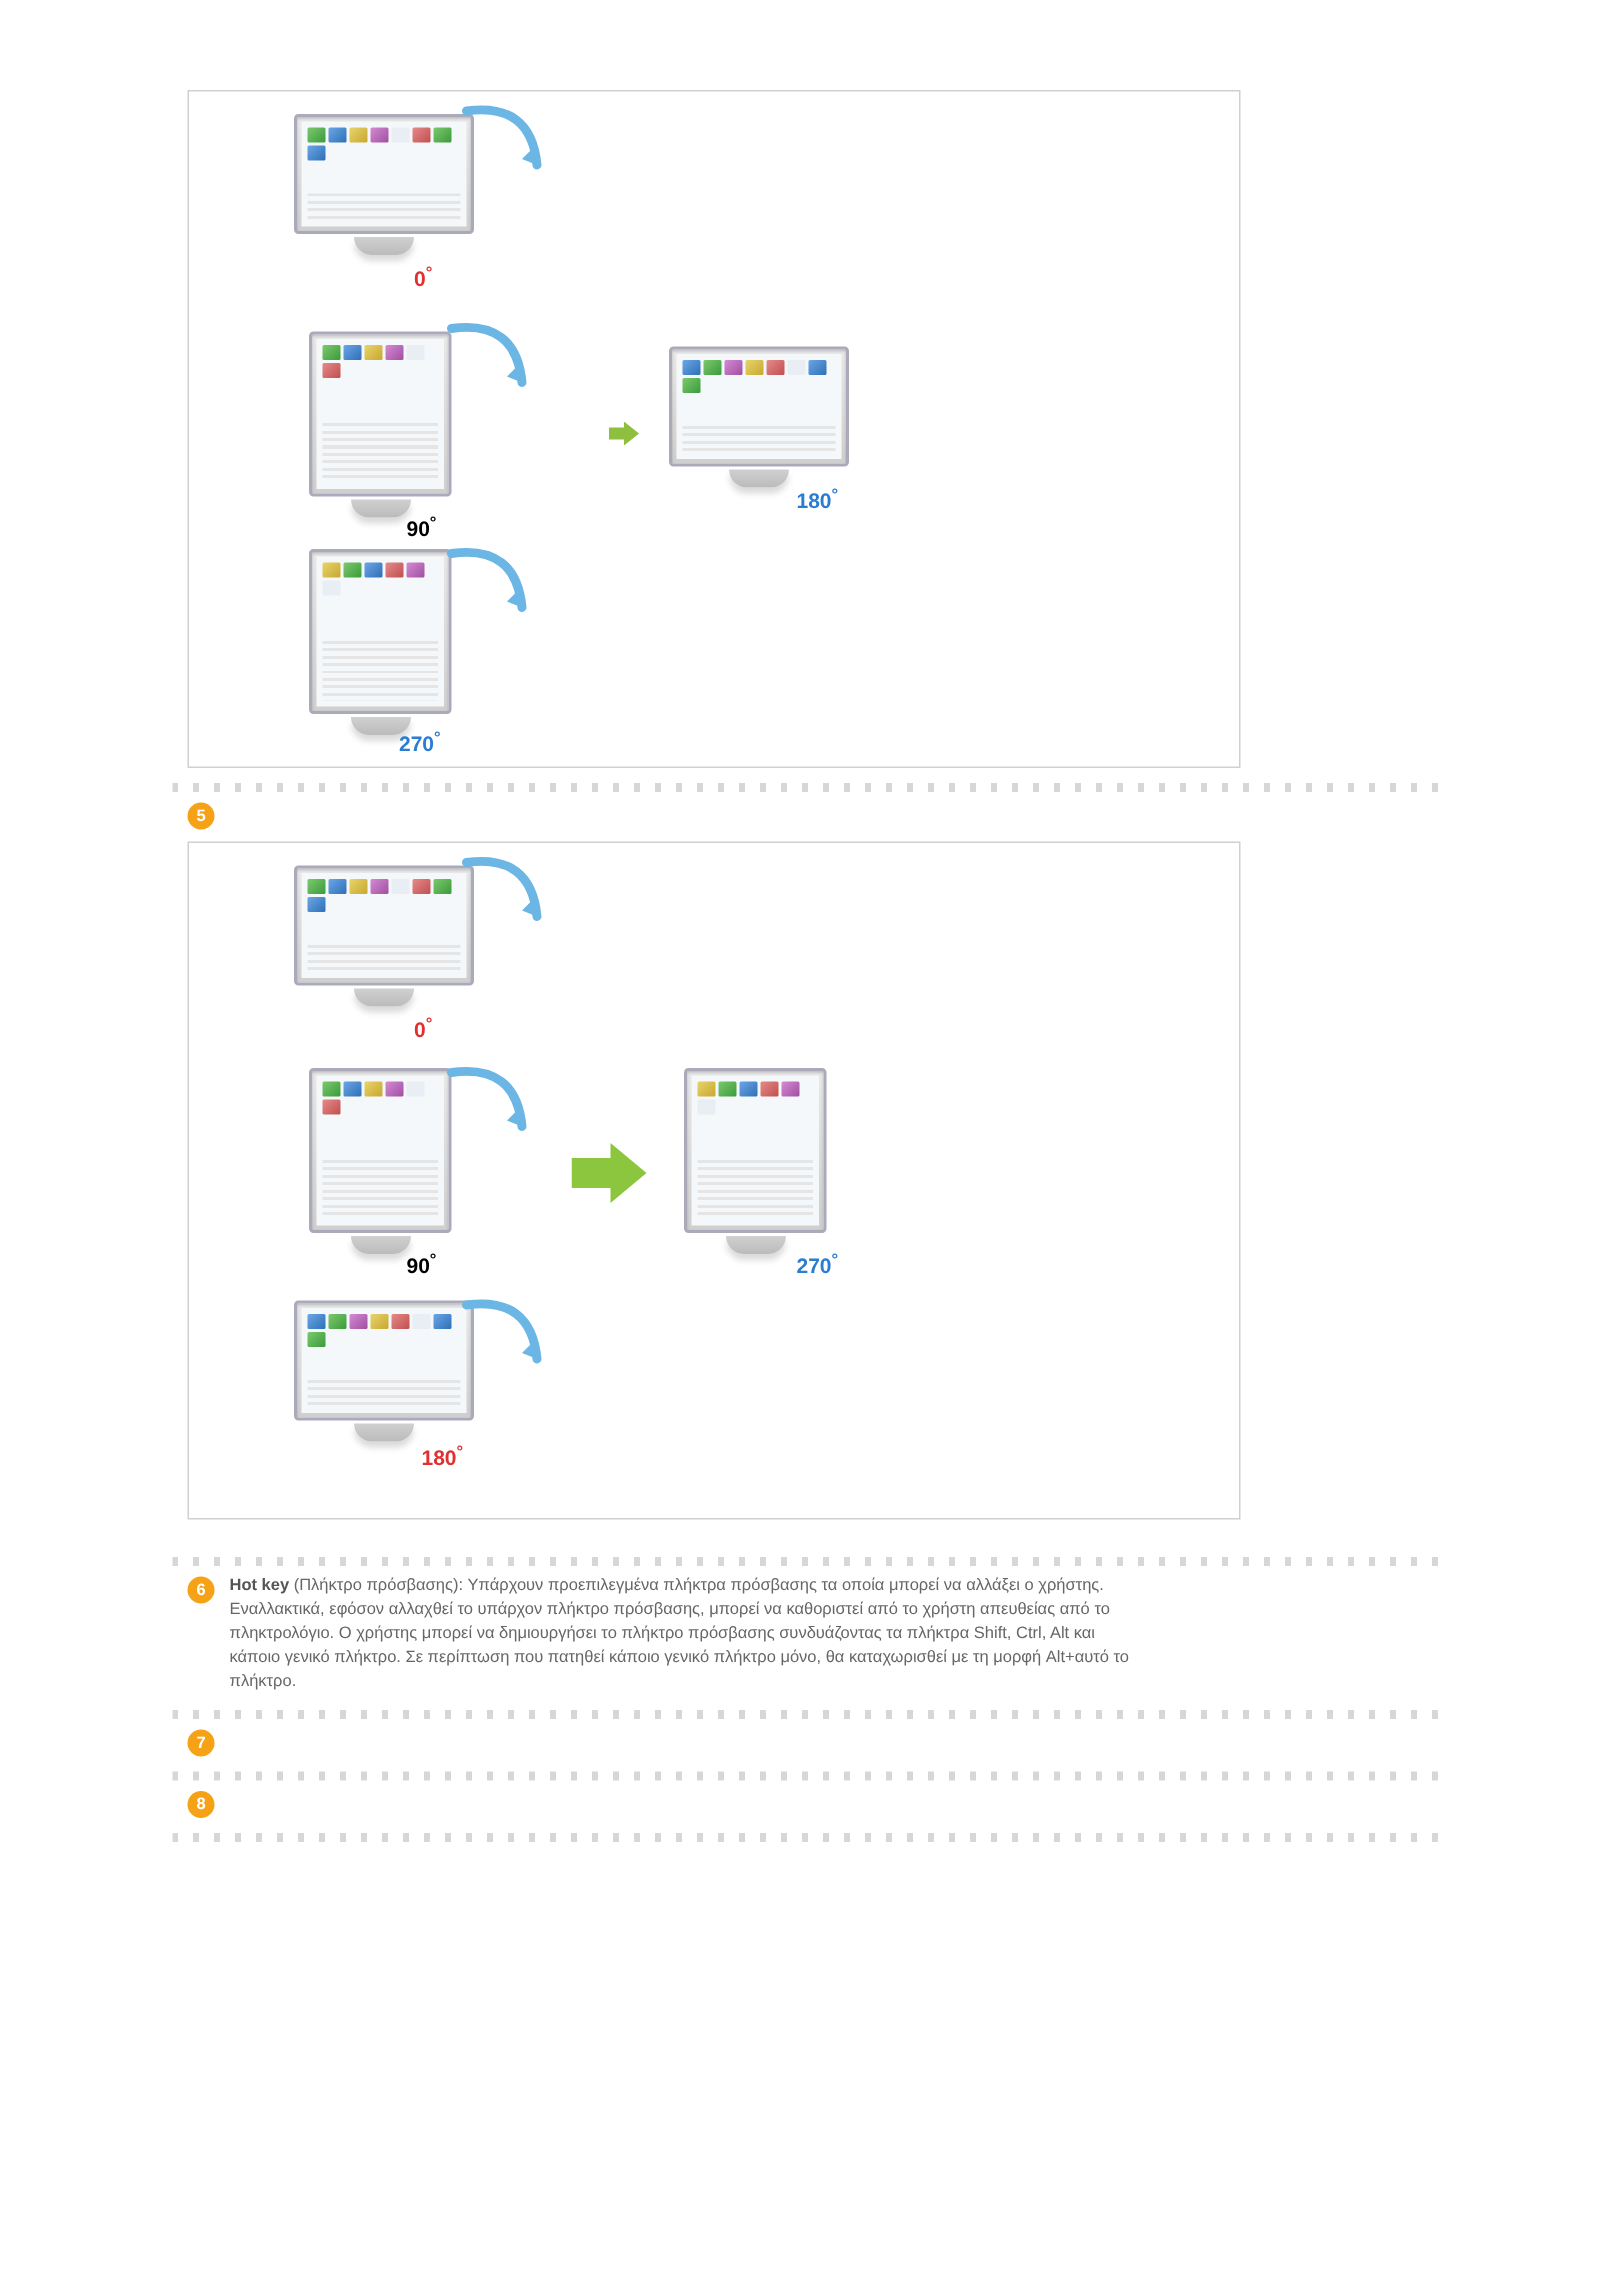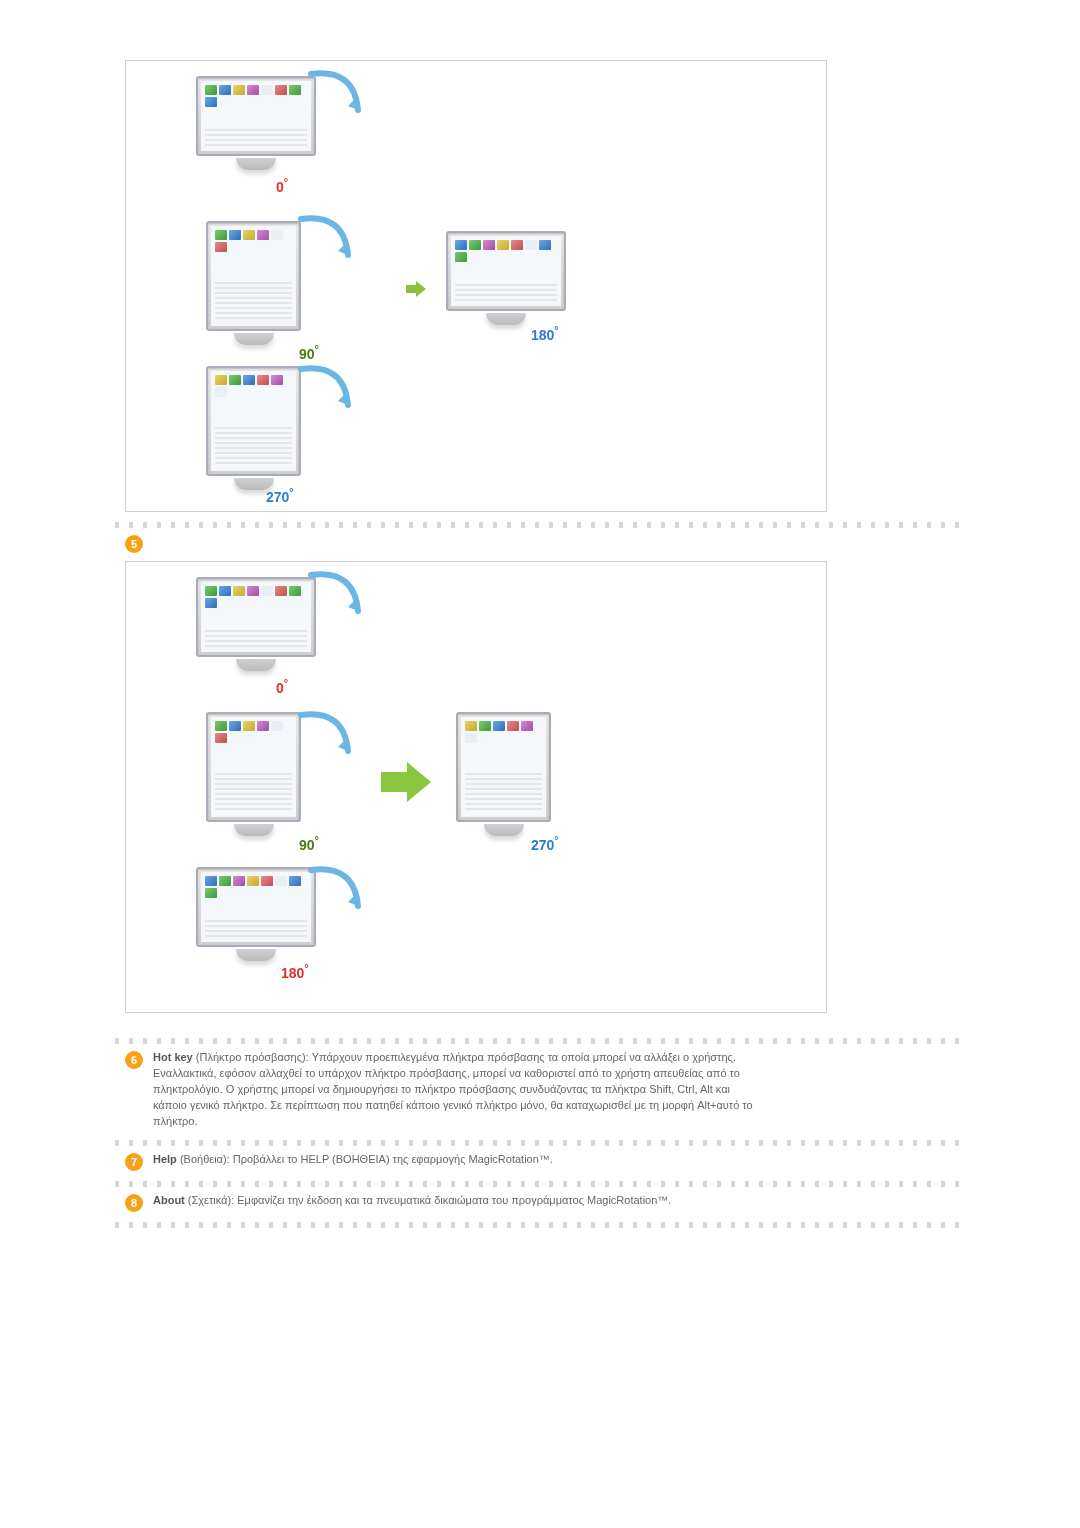--- a/index.html
+++ b/index.html
@@ -76,21 +76,21 @@
     background: repeating-linear-gradient(#e5e5e5 0 2px, transparent 2px 5px);
   }
   .label {
     position: absolute;
     font-weight: bold;
     font-size: 14px;
     font-family: Arial, sans-serif;
   }
   .label .deg { font-size: 11px; vertical-align: super; }
   .c-red { color: #e03030; }
-  .c-mag { color: #4d7c0f; margin-left: 28px; }
+  .c-mag { color: #000000; }
   .c-blue { color: #2a7dd0; }
   .arrow-curve {
     position:absolute;
   }
   .arrow-big {
     position:absolute;
     width: 50px; height: 40px;
   }
   .arrow-big svg, .arrow-curve svg { display:block; }
   .arrow-small {
@@ -353,29 +353,23 @@
     <div class="text">
       <b>Hot key</b><span> (Πλήκτρο πρόσβασης): Υπάρχουν προεπιλεγμένα πλήκτρα πρόσβασης τα οποία μπορεί να αλλάξει ο χρήστης.</span><br>
       <span>Εναλλακτικά, εφόσον αλλαχθεί το υπάρχον πλήκτρο πρόσβασης, μπορεί να καθοριστεί από το χρήστη απευθείας από το πληκτρολόγιο. Ο χρήστης μπορεί να δημιουργήσει το πλήκτρο πρόσβασης συνδυάζοντας τα πλήκτρα Shift, Ctrl, Alt και κάποιο γενικό πλήκτρο. Σε περίπτωση που πατηθεί κάποιο γενικό πλήκτρο μόνο, θα καταχωρισθεί με τη μορφή Alt+αυτό το πλήκτρο.</span>
     </div>
   </div>
 
   <div class="dots"></div>
 
   <div class="item">
     <div class="num">7</div>
-    <div class="text">
-      <b>Help</b><span> (Βοήθεια): Προβάλλει το HELP (ΒΟΗΘΕΙΑ) της εφαρμογής MagicRotation™.</span>
-    </div>
   </div>
 
   <div class="dots"></div>
 
   <div class="item">
     <div class="num">8</div>
-    <div class="text">
-      <b>About</b><span> (Σχετικά): Εμφανίζει την έκδοση και τα πνευματικά δικαιώματα του προγράμματος MagicRotation™.</span>
-    </div>
   </div>
 
   <div class="dots"></div>
 
 </div>
 
 </body></html>

